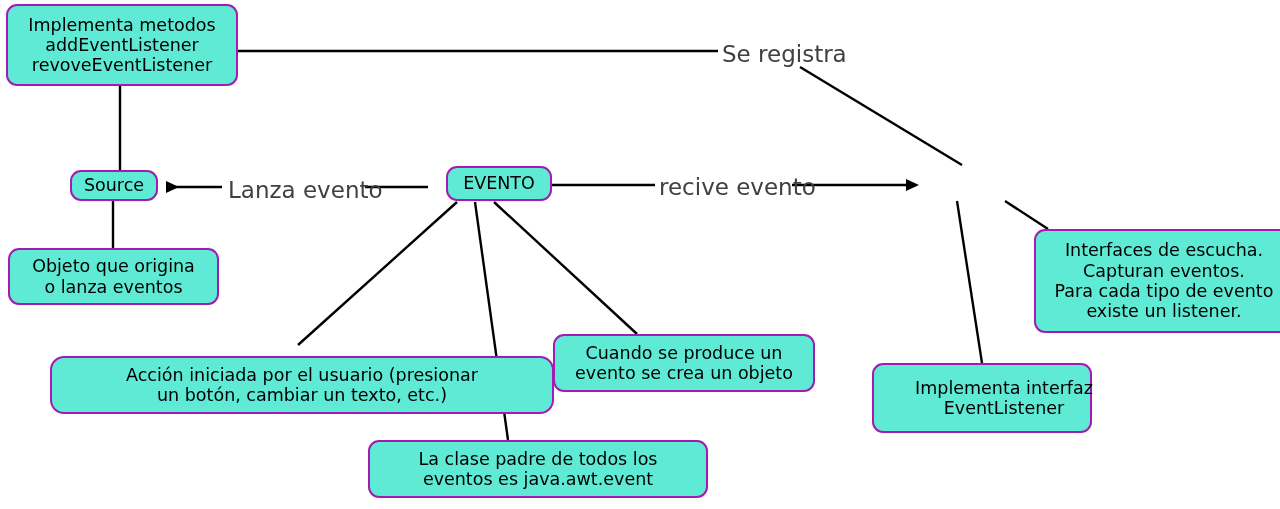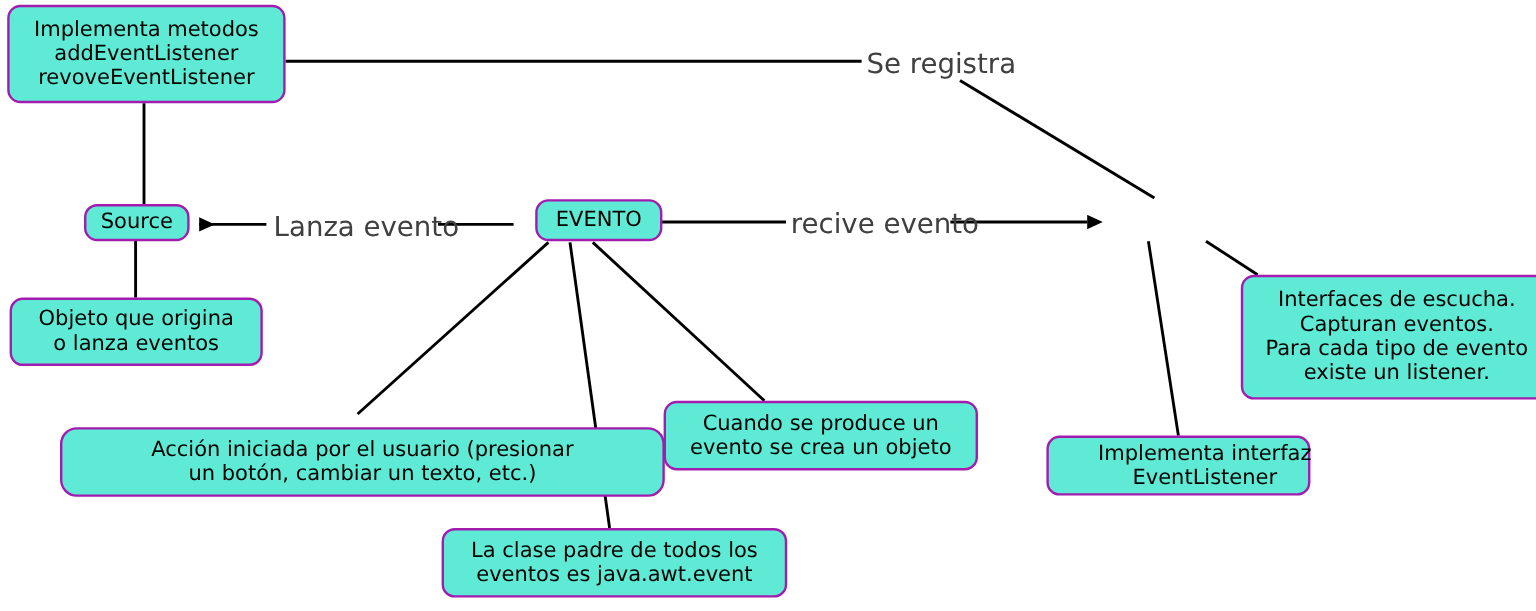--- a/index.html
+++ b/index.html
@@ -102,27 +102,27 @@
 o lanza eventos</div>
 
   <div class="node n-small" style="left:428px; top:166px; width:106px; height:35px;margin-left:18px;">EVENTO</div>
 
 
   <div class="node n-med" style="left:1011px; top:229px; width:260px; height:104px;margin-left:23px;">Interfaces de escucha.
 Capturan eventos.
 Para cada tipo de evento
 existe un listener.</div>
 
-  <div class="node n-med" style="left:872px; top:363px; width:220px; height:50px;padding-left:44px;">Implementa interfaz
+  <div class="node n-med" style="left:872px; top:363px; width:220px; height:70px;padding-left:44px;">Implementa interfaz
 EventListener</div>
 
   <div class="node n-med" style="left:50px; top:356px; width:504px; height:58px;border-radius:14px;">Acción iniciada por el usuario (presionar
 un botón, cambiar un texto, etc.)</div>
 
-  <div class="node n-med" style="left:368px; top:440px; width:288px; height:58px;">La clase padre de todos los
+  <div class="node n-med" style="left:368px; top:440px; width:340px; height:58px;">La clase padre de todos los
 eventos es java.awt.event</div>
 
   <div class="node n-med" style="left:553px; top:334px; width:262px; height:58px;">Cuando se produce un
 evento se crea un objeto</div>
 
   <div class="edge-label" style="left:722px; top:43px;">Se registra</div>
 
   <div class="edge-label" style="left:228px; top:179px;">Lanza evento</div>
 
   <div class="edge-label" style="left:659px; top:176px;">recive evento</div>

